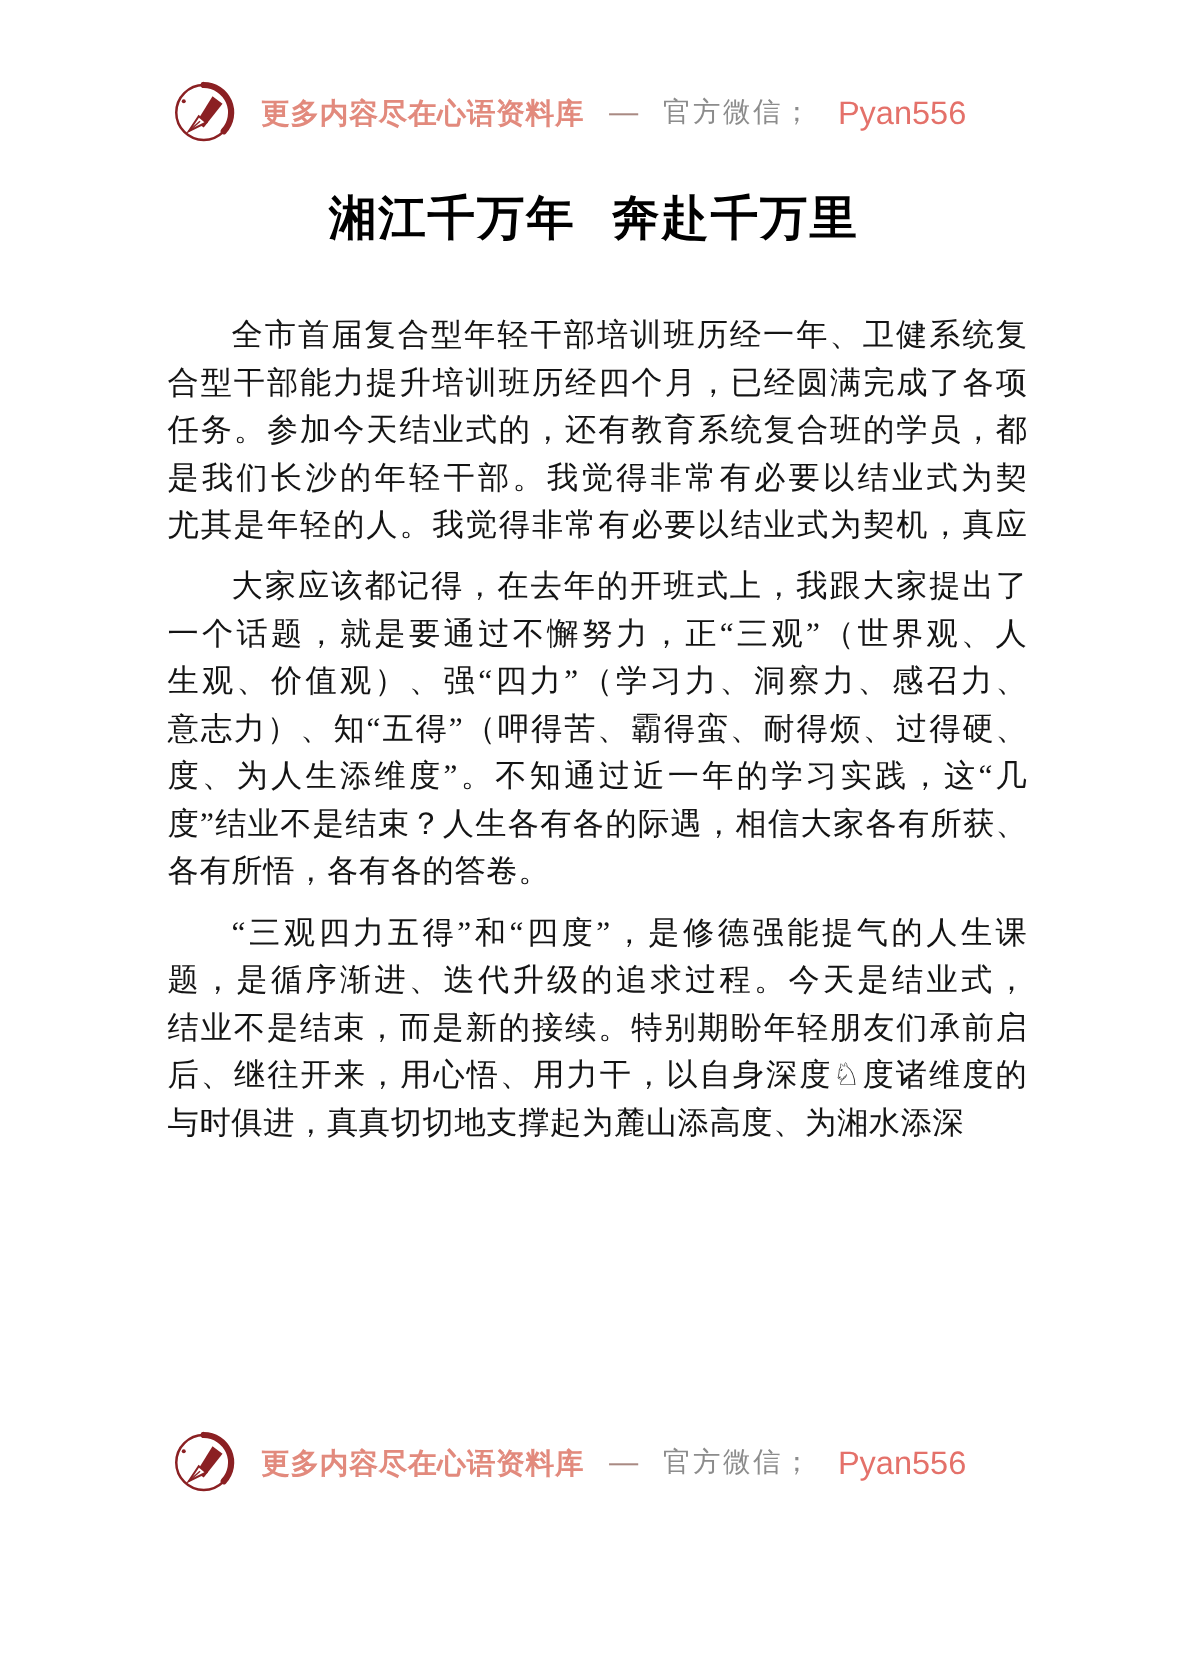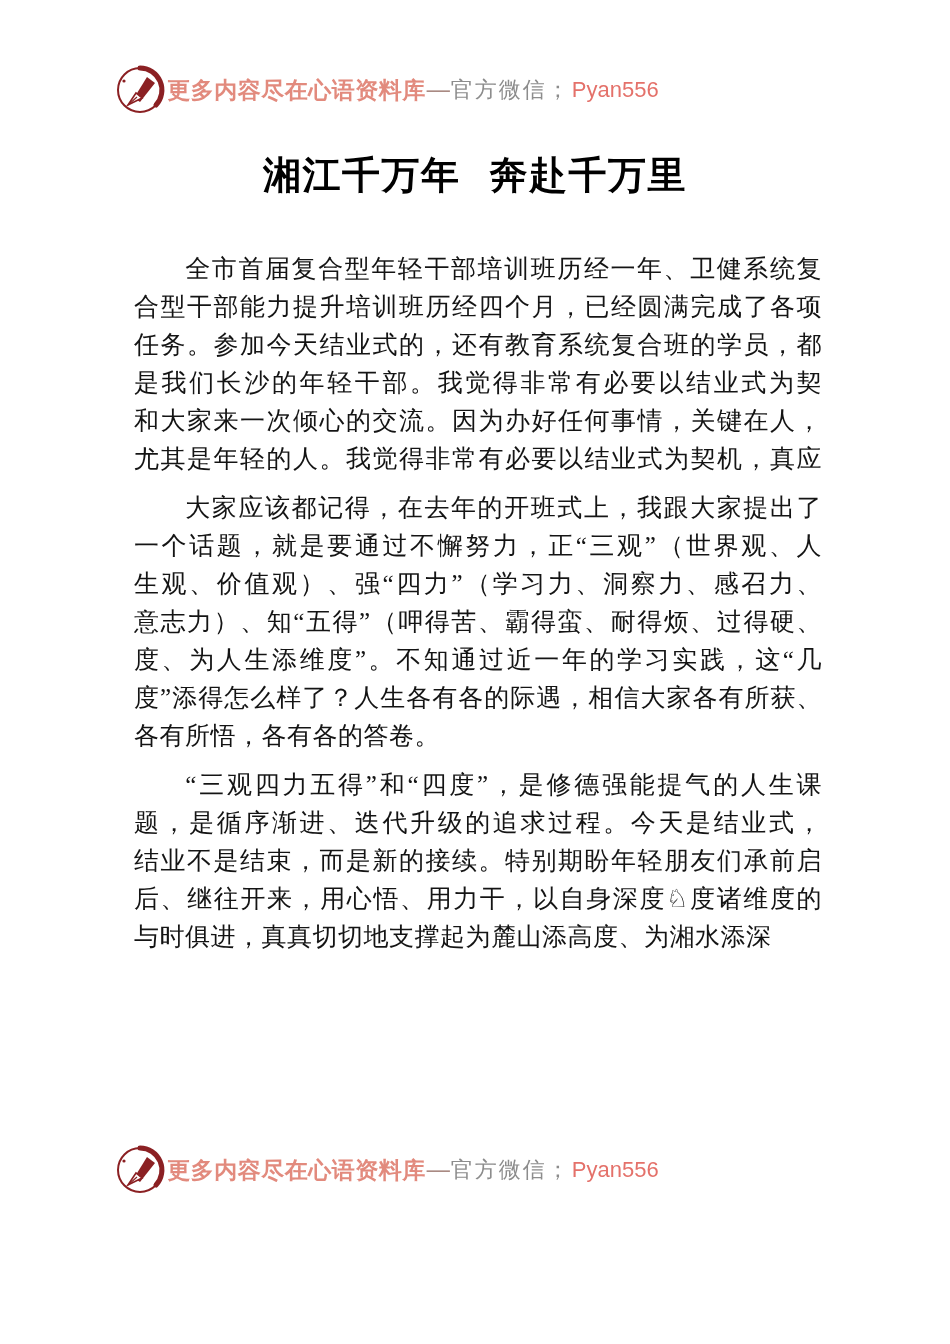--- a/index.html
+++ b/index.html
@@ -7,39 +7,39 @@
     width: 950px; height: 1344px;
     background: #ffffff;
     position: relative;
     font-family: "Liberation Serif", "DejaVu Serif", serif;
     overflow: hidden;
   }
 
   
   .banner {
     position: absolute; left: 0; width: 773px;
-    display: flex; align-items: center; justify-content: center;
-    gap: 1px;
+    display: flex; align-items: center; justify-content: flex-end;
+    gap: 20px;
   }
   .banner-top { top: 64px; }
   .banner-bottom { top: 1144px; }
   .logo { width: 52px; height: 52px; flex: 0 0 auto; }
   .promo {
     font-weight: bold;
     font-size: 23px;
     letter-spacing: 0.5px;
   }
   .promo-dash { font-weight: bold; font-size: 23px; }
   .wechat-label {
     font-size: 22px;
     letter-spacing: 2px;
   }
   .wechat-id {
     font-family: "Liberation Sans", "DejaVu Sans", sans-serif;
-    font-size: 22px;
+    font-size: 26px;
   }
 
   
   .doc-title {
     position: absolute; top: 155px; left: 0; width: 950px;
     text-align: center;
     font-size: 38px; font-weight: bold;
     color: #000000;
     letter-spacing: 1.5px;
     word-spacing: 18px;
@@ -86,30 +86,29 @@
 </div>
 
 <div class="doc-title">湘江千万年 奔赴千万里</div>
 
 <div class="doc-body">
     <div class="para">
       <div class="line first">全市首届复合型年轻干部培训班历经一年、卫健系统复</div>
       <div class="line">合型干部能力提升培训班历经四个月，已经圆满完成了各项</div>
       <div class="line">任务。参加今天结业式的，还有教育系统复合班的学员，都</div>
       <div class="line">是我们长沙的年轻干部。我觉得非常有必要以结业式为契机，</div>
-      <div class="line">和大家来一次倾心的交流。因为办好任何事情，关键在人，</div>
       <div class="line">尤其是年轻的人。我觉得非常有必要以结业式为契机，真应该</div>
     </div>
     <div class="para">
       <div class="line first">大家应该都记得，在去年的开班式上，我跟大家提出了</div>
       <div class="line">一个话题，就是要通过不懈努力，正“三观”（世界观、人</div>
       <div class="line">生观、价值观）、强“四力”（学习力、洞察力、感召力、</div>
       <div class="line">意志力）、知“五得”（呷得苦、霸得蛮、耐得烦、过得硬、</div>
       <div class="line">度、为人生添维度”。不知通过近一年的学习实践，这“几</div>
-      <div class="line">度”添得怎么样了？人生各有各的际遇，相信大家各有所获、</div>
+      <div class="line">度”结业不是结束？人生各有各的际遇，相信大家各有所获、</div>
       <div class="line last">各有所悟，各有各的答卷。</div>
     </div>
     <div class="para">
       <div class="line first">“三观四力五得”和“四度”，是修德强能提气的人生课</div>
       <div class="line">题，是循序渐进、迭代升级的追求过程。今天是结业式，　但</div>
       <div class="line">结业不是结束，而是新的接续。特别期盼年轻朋友们承前启</div>
       <div class="line">后、继往开来，用心悟、用力干，以自身深度♘度诸维度的</div>
       <div class="line last">与时俱进，真真切切地支撑起为麓山添高度、为湘水添深</div>
     </div>
   </div>

